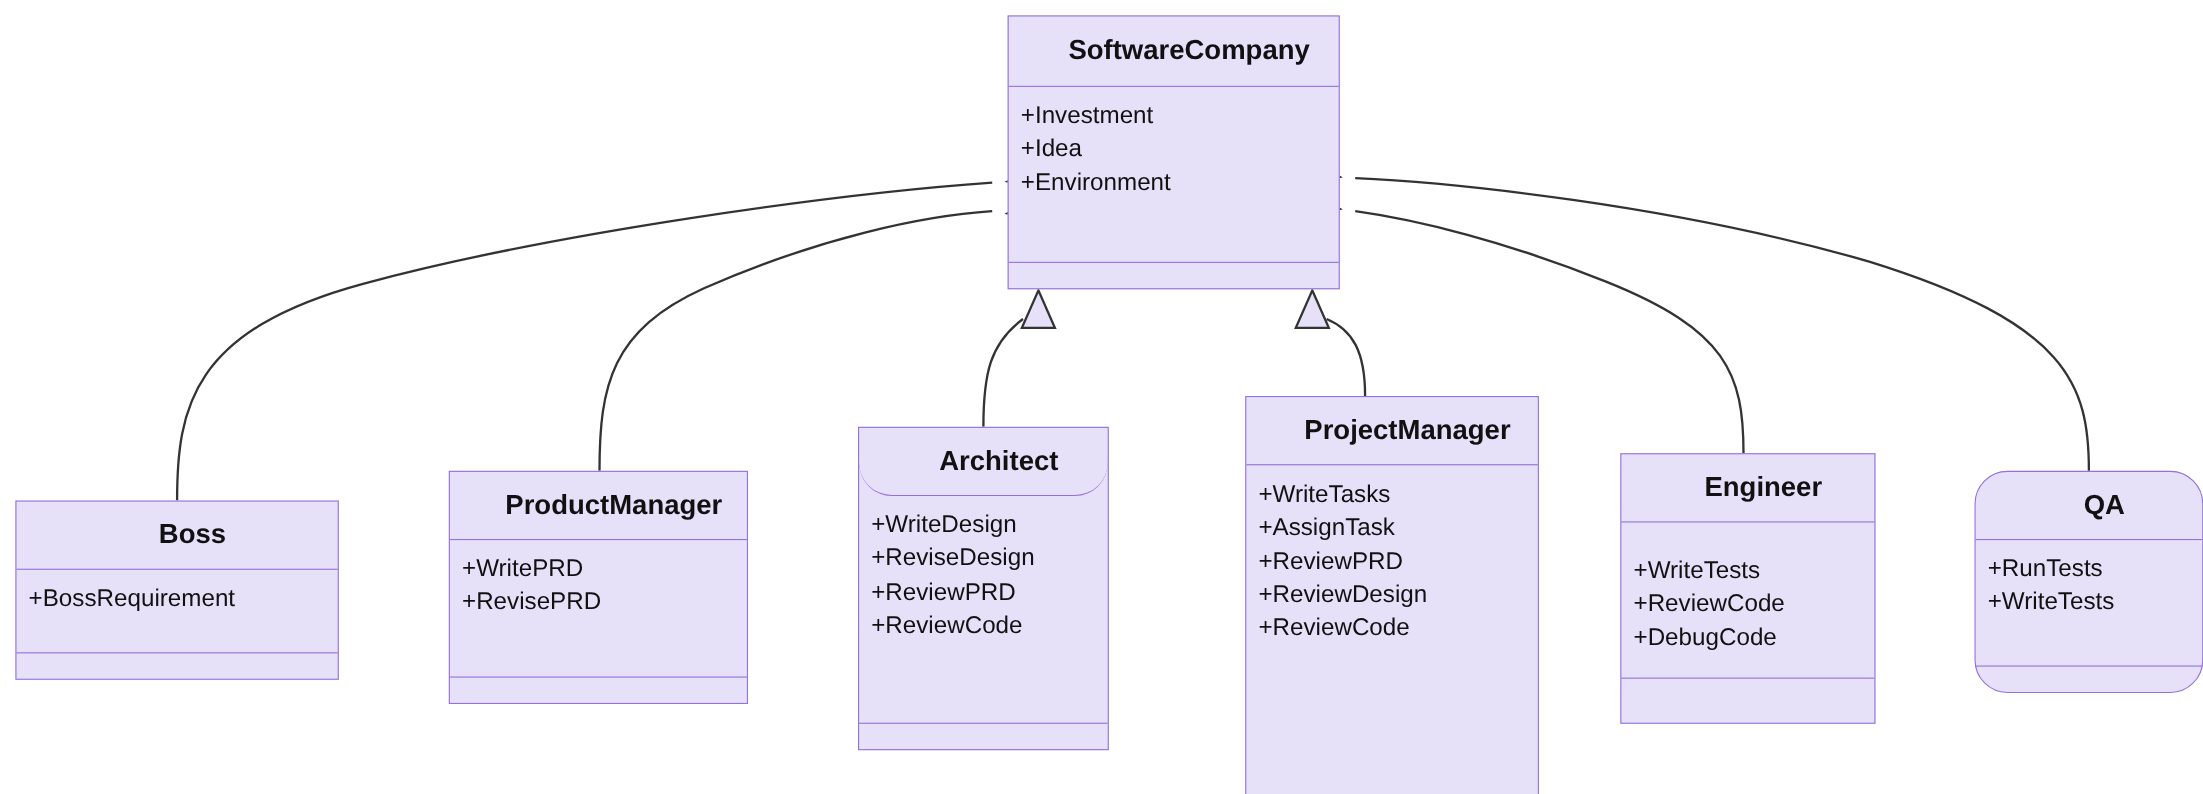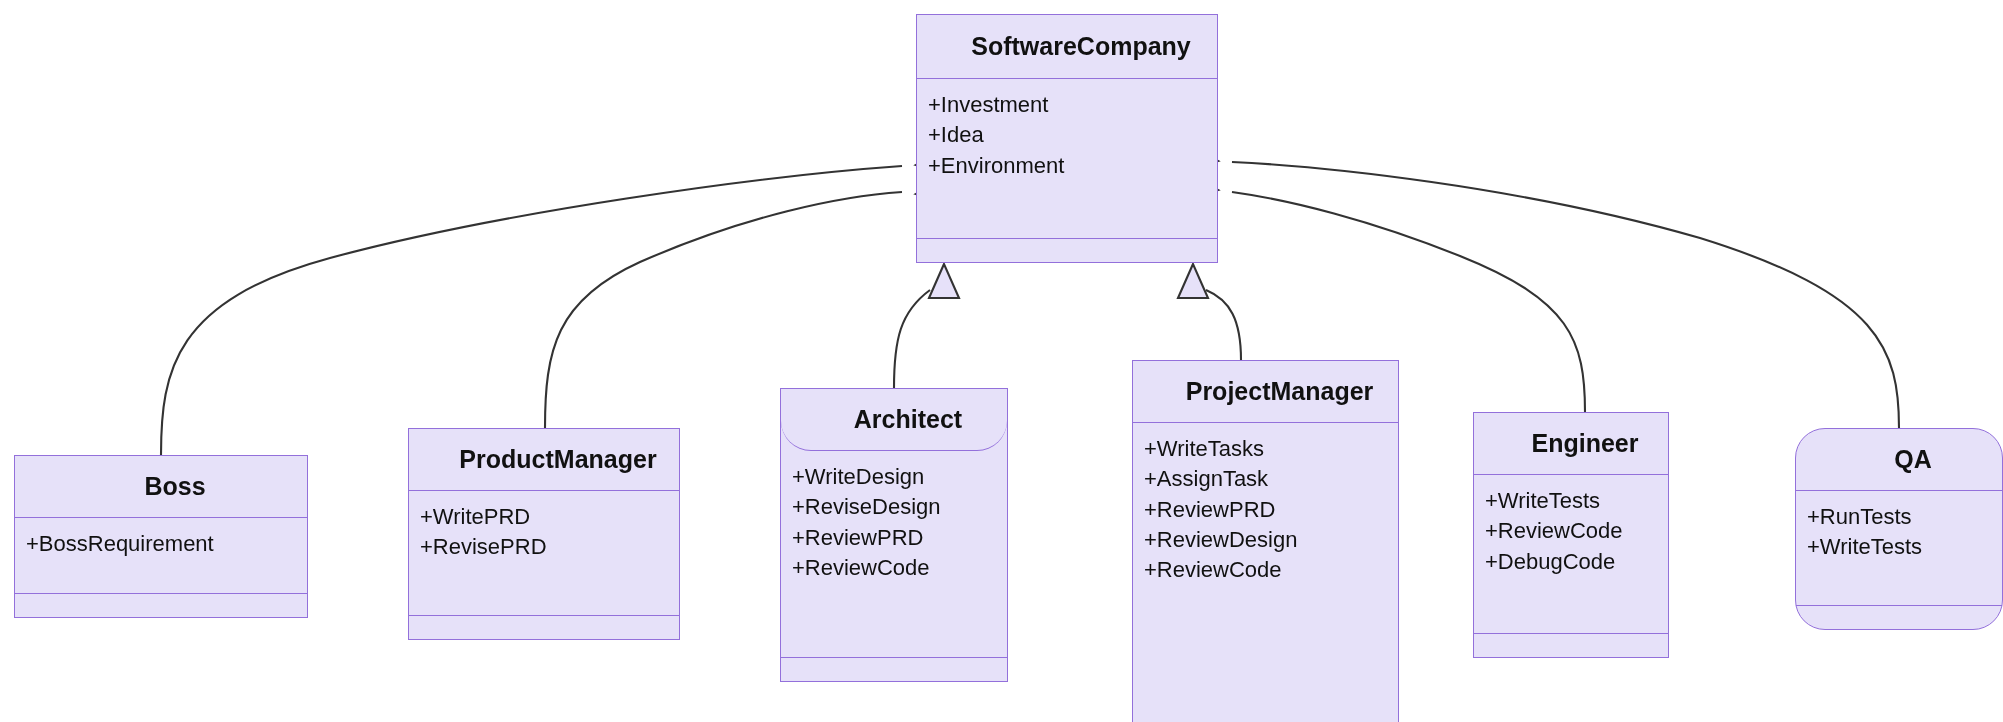--- a/index.html
+++ b/index.html
@@ -136,21 +136,21 @@
         <div class="uml-title" style="height: 62px;">ProjectManager</div>
         <div class="uml-attrs">
           <div class="uml-attr">+WriteTasks</div>
           <div class="uml-attr">+AssignTask</div>
           <div class="uml-attr">+ReviewPRD</div>
           <div class="uml-attr">+ReviewDesign</div>
           <div class="uml-attr">+ReviewCode</div>
         </div>
         <div class="uml-methods" style="height: 23px;"></div>
       </div>
-      <div class="uml-class" style="left: 1473px; top: 412px; width: 196px; height: 246px;">
+      <div class="uml-class" style="left: 1473px; top: 412px; width: 232px; height: 246px; gap: 17px;">
         <div class="uml-title" style="height: 62px;">Engineer</div>
         <div class="uml-attrs">
           <div class="uml-attr">+WriteTests</div>
           <div class="uml-attr">+ReviewCode</div>
           <div class="uml-attr">+DebugCode</div>
         </div>
         <div class="uml-methods" style="height: 23px;"></div>
       </div>
       <div class="uml-class" style="left: 1795px; top: 428px; width: 208px; height: 202px; border-radius: 30px;">
         <div class="uml-title" style="height: 62px;">QA</div>

